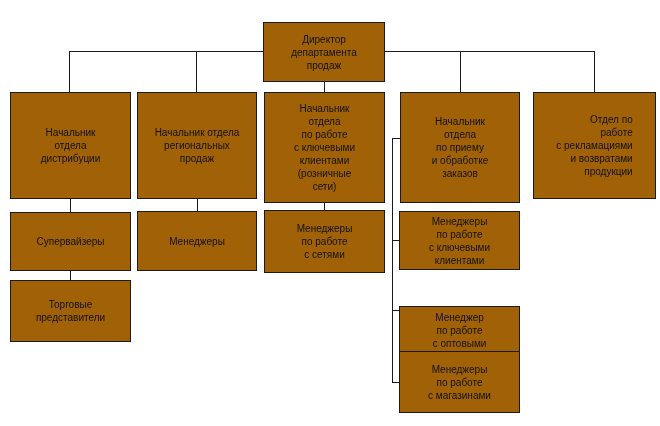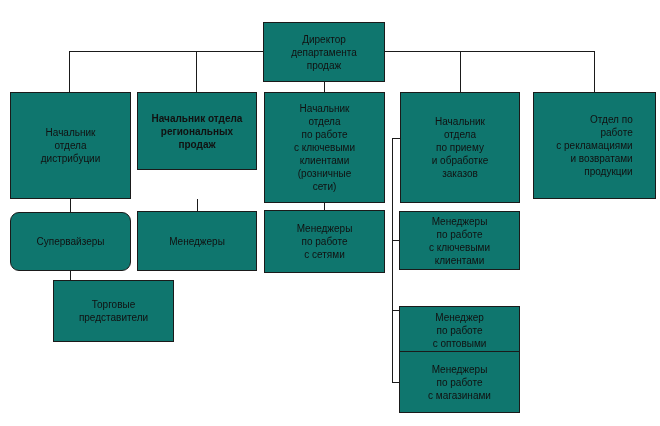--- a/index.html
+++ b/index.html
@@ -3,21 +3,21 @@
 <meta charset="utf-8">
 <style>
   html,body{margin:0;padding:0;background:#fff;}
   .canvas{
     position:relative;width:660px;height:426px;background:#fff;
     font-family:"Liberation Sans","DejaVu Sans",sans-serif;
     color:#111;overflow:hidden;
   }
   .node{
     position:absolute;box-sizing:border-box;
-    border:1px solid #1a1a1a;background:#0f766e;
+    border:1px solid #1a1a1a;background:#a16207;
     display:flex;align-items:center;justify-content:center;
     text-align:center;font-size:10px;line-height:13px;
     white-space:pre-line;padding:2px;z-index:2;
   }
   .line{position:absolute;background:#1a1a1a;z-index:1;}
   .h{height:1px;}
   .v{width:1px;}
 </style>
 </head>
 <body>
@@ -43,21 +43,21 @@
   <div class="line h" style="left:392px;top:382px;width:7px;"></div>
 
   <div class="node" style="left:263px;top:22px;width:122px;height:60px;">Директор
 департамента
 продаж</div>
 
   <div class="node" style="left:10px;top:92px;width:121px;height:107px;">Начальник
 отдела
 дистрибуции</div>
 
-  <div class="node" style="left:137px;top:92px;width:120px;height:78px;font-weight:bold;">Начальник отдела
+  <div class="node" style="left:137px;top:92px;width:120px;height:107px;">Начальник отдела
 региональных
 продаж</div>
 
   <div class="node" style="left:264px;top:92px;width:121px;height:111px;">Начальник
 отдела
 по работе
 с ключевыми
 клиентами
 (розничные
 сети)</div>
@@ -67,23 +67,23 @@
 по приему
 и обработке
 заказов</div>
 
   <div class="node" style="left:533px;top:92px;width:123px;height:107px;text-align:right;">Отдел по
 работе
 с рекламациями
 и возвратами
 продукции</div>
 
-  <div class="node" style="left:10px;top:212px;width:121px;height:59px;border-radius:9px;">Супервайзеры</div>
+  <div class="node" style="left:10px;top:212px;width:121px;height:59px;">Супервайзеры</div>
 
-  <div class="node" style="left:10px;top:280px;width:121px;height:62px;margin-left:43px;">Торговые
+  <div class="node" style="left:10px;top:280px;width:121px;height:62px;">Торговые
 представители</div>
 
   <div class="node" style="left:137px;top:211px;width:120px;height:60px;">Менеджеры</div>
 
   <div class="node" style="left:264px;top:210px;width:121px;height:63px;">Менеджеры
 по работе
 с сетями</div>
 
   <div class="node" style="left:399px;top:211px;width:121px;height:59px;">Менеджеры
 по работе

